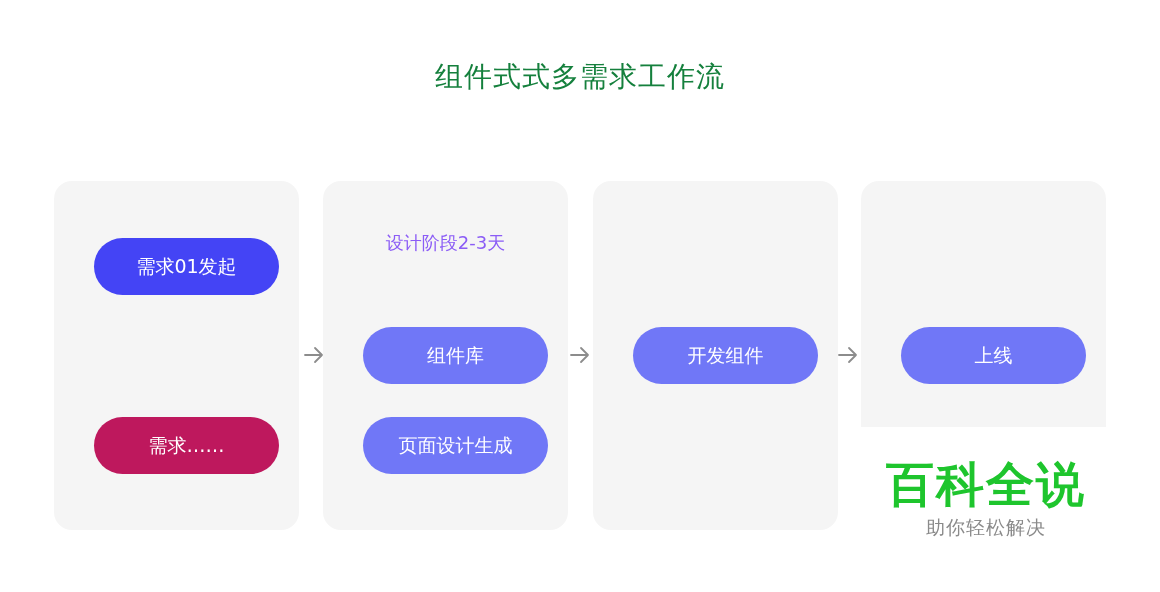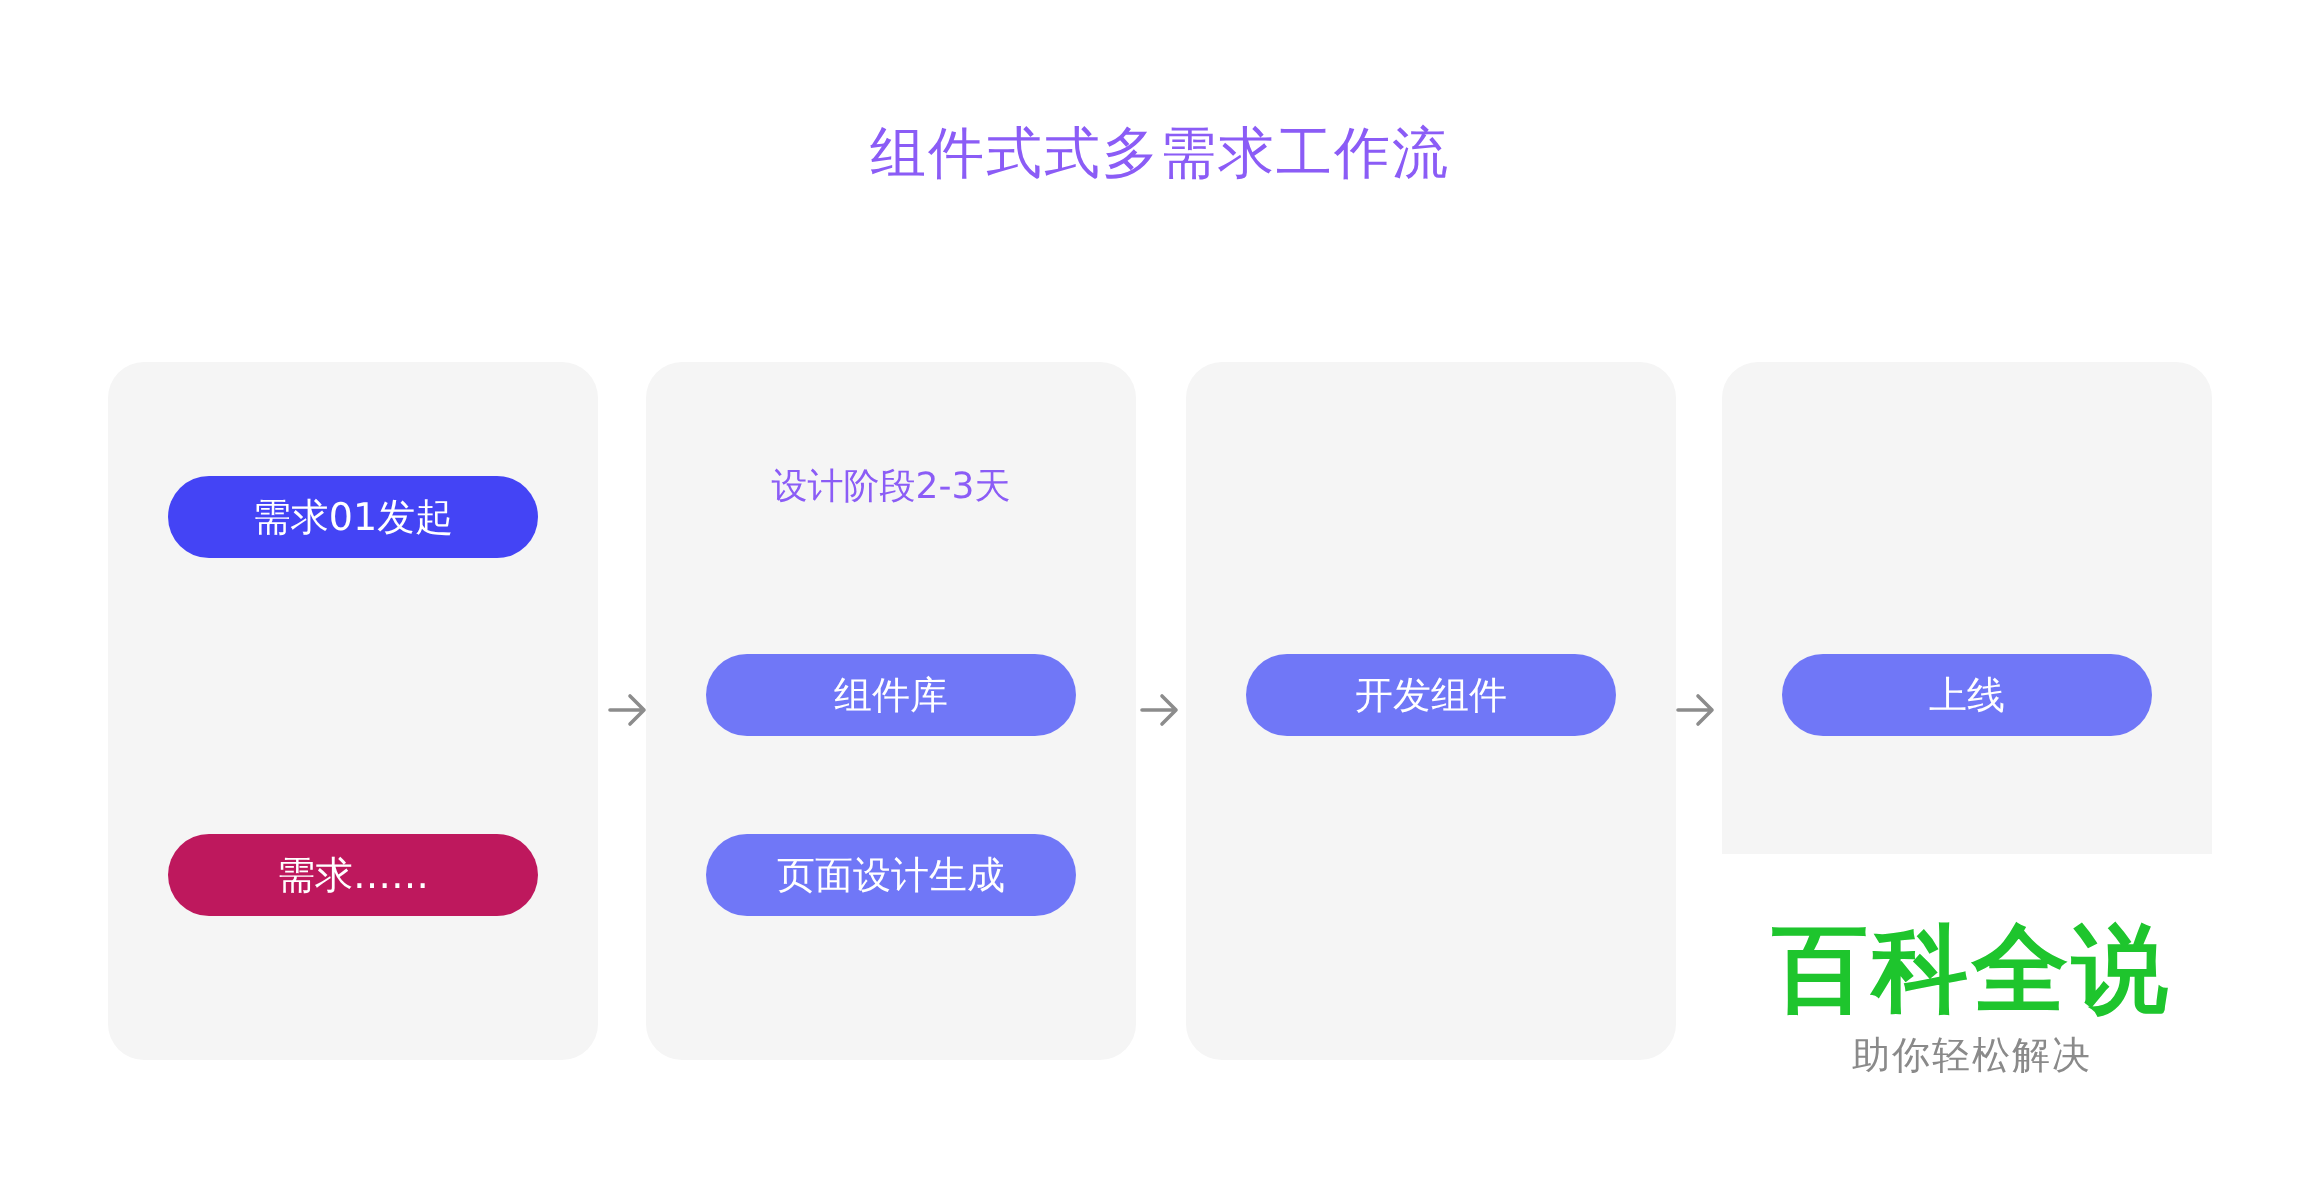--- a/index.html
+++ b/index.html
@@ -1,31 +1,31 @@
 <!DOCTYPE html>
 <html><head>
   <meta charset="utf-8">
   <style>
     * { box-sizing: border-box; margin: 0; padding: 0; }
     html, body { width: 1160px; height: 592px; background: #ffffff; overflow: hidden; }
     body { position: relative; font-family: "DejaVu Sans", "Liberation Sans", sans-serif; }
     .title {
       position: absolute; left: 0; width: 1160px; top: 58px;
-      text-align: center; font-size: 28px; color: #8b5cf6; letter-spacing: 1px;
+      text-align: center; font-size: 28px; color: #15803d; letter-spacing: 1px;
     }
     .card {
       position: absolute; top: 181px; width: 245px; height: 349px;
       background: #f5f5f5; border-radius: 18px;
     }
     .stage-label {
       position: absolute; left: 0; width: 100%; top: 50px;
       text-align: center; font-size: 18px; color: #8b5cf6;
     }
     .pill {
-      position: absolute; left: 30px; width: 185px; height: 41px;
+      position: absolute; left: 40px; width: 185px; height: 57px;
       border-radius: 29px; color: #ffffff; font-size: 19px;
       display: flex; align-items: center; justify-content: center; text-align: center;
     }
     .arrow {
       position: absolute; top: 343px; width: 24px; height: 24px;
     }
     .watermark {
       position: absolute; left: 861px; top: 427px; width: 250px; height: 140px;
       background: #ffffff;
     }

